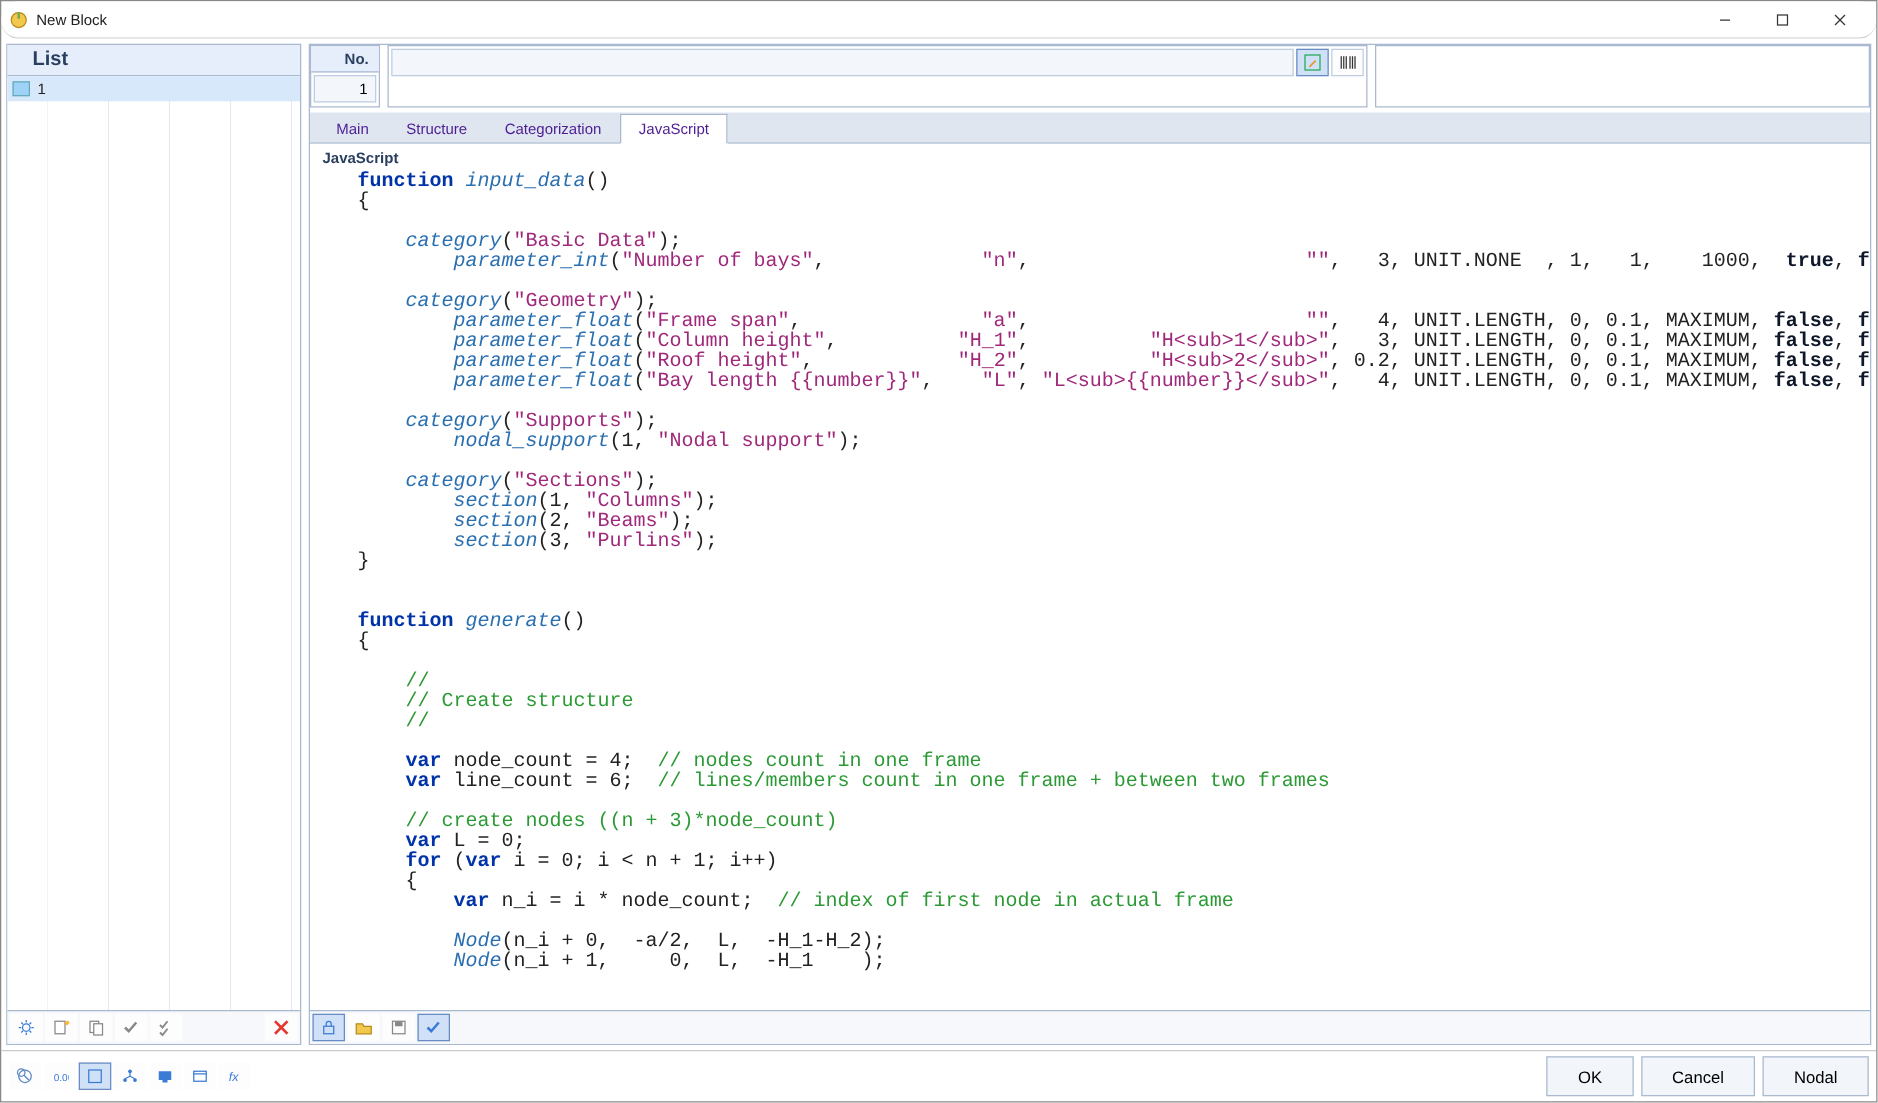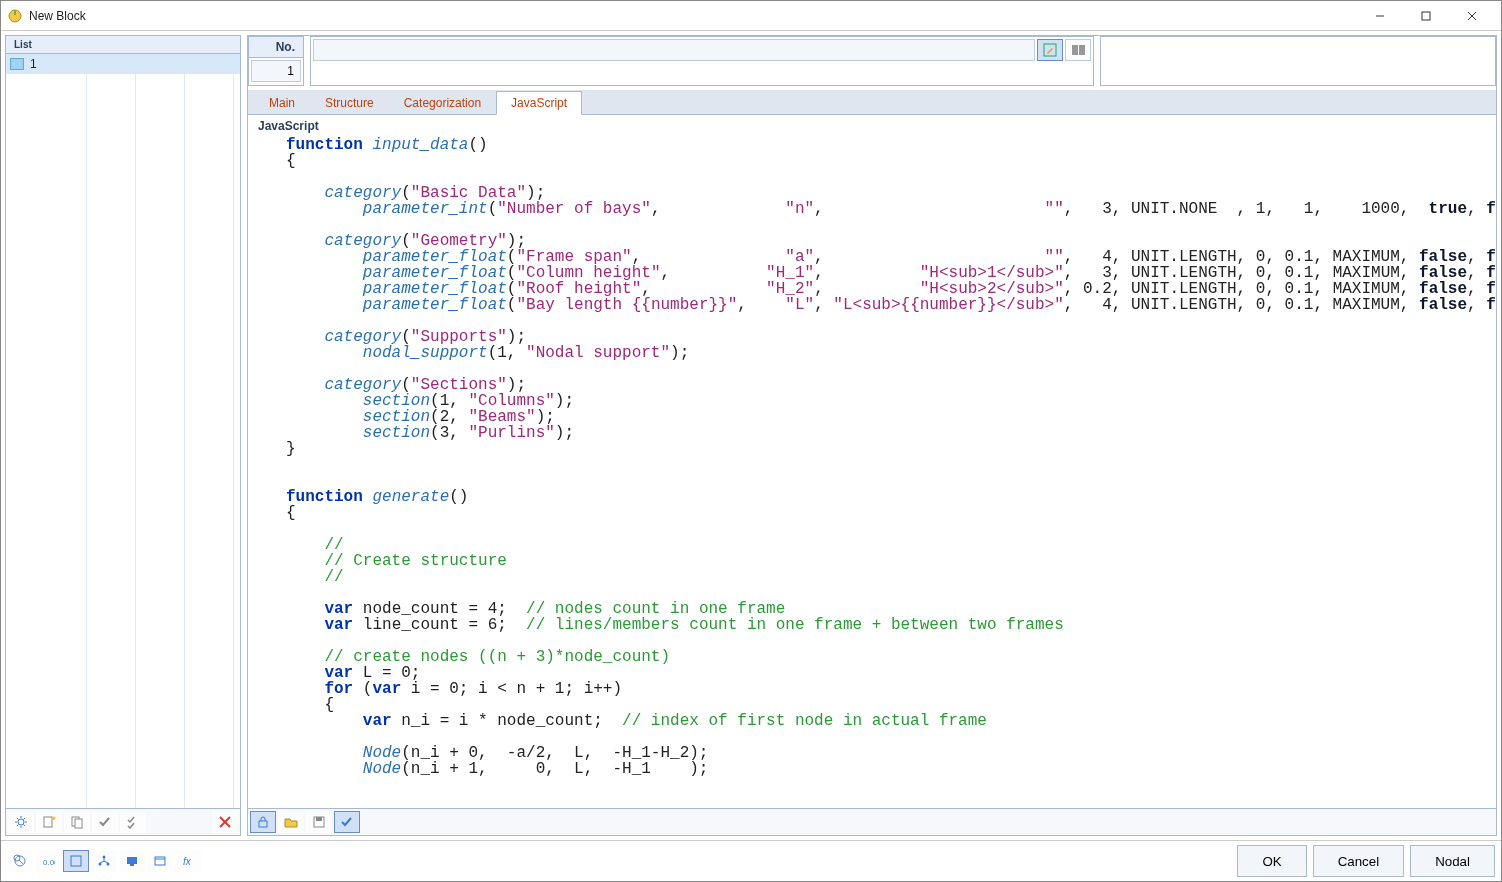--- a/index.html
+++ b/index.html
@@ -14,20 +14,21 @@
   flex-direction: column;
   border: 1px solid #888;
 }
 .titlebar {
   height: 30px;
   display: flex;
   align-items: center;
   padding: 0 6px;
   border-bottom: 1px solid #ccc;
   background: #fff;
+  border-radius: 14px;
 }
 .titlebar .appicon {
   width: 16px; height: 16px;
   margin-right: 6px;
   display: flex; align-items: center; justify-content: center;
 }
 .titlebar .title { font-size: 12px; }
 .titlebar .wincontrols { margin-left: auto; display: flex; }
 .titlebar .wincontrols div { width: 46px; height: 30px; display: flex; align-items: center; justify-content: center; }
 
@@ -46,22 +47,22 @@
 }
 .left-pane {
   width: 236px;
   display: flex;
   flex-direction: column;
   border: 1px solid #a8b9d0;
 }
 .pane-header {
   background: #e6eefb;
   border-bottom: 1px solid #a8b9d0;
-  padding: 3px 8px;
-  font-size: 10px;
+  padding: 3px 20px;
+  font-size: 16px;
   color: #2a3f5f;
   font-weight: 600;
 }
 .list-body {
   flex: 1;
   background: #fff;
   position: relative;
 }
 .list-body .grid-cols {
   position:absolute; top:0; bottom:0; left:32px; right:0;
@@ -146,21 +147,21 @@
   background:#dfe6ef;
   border-bottom:1px solid #a8b9d0;
   padding-left:6px;
 }
 .tab{
   padding:4px 14px;
   border:1px solid transparent;
   border-bottom:none;
   position:relative;
   top:1px;
-  color:#c2410c;
+  color:#4c1d95;
 }
 .tab.active{
   background:#fff;
   border-color:#a8b9d0;
   border-bottom:1px solid #fff;
 }
 .tab-subheader{
   padding:4px 10px;
   color:#2a3f5f;
   font-weight:600;

